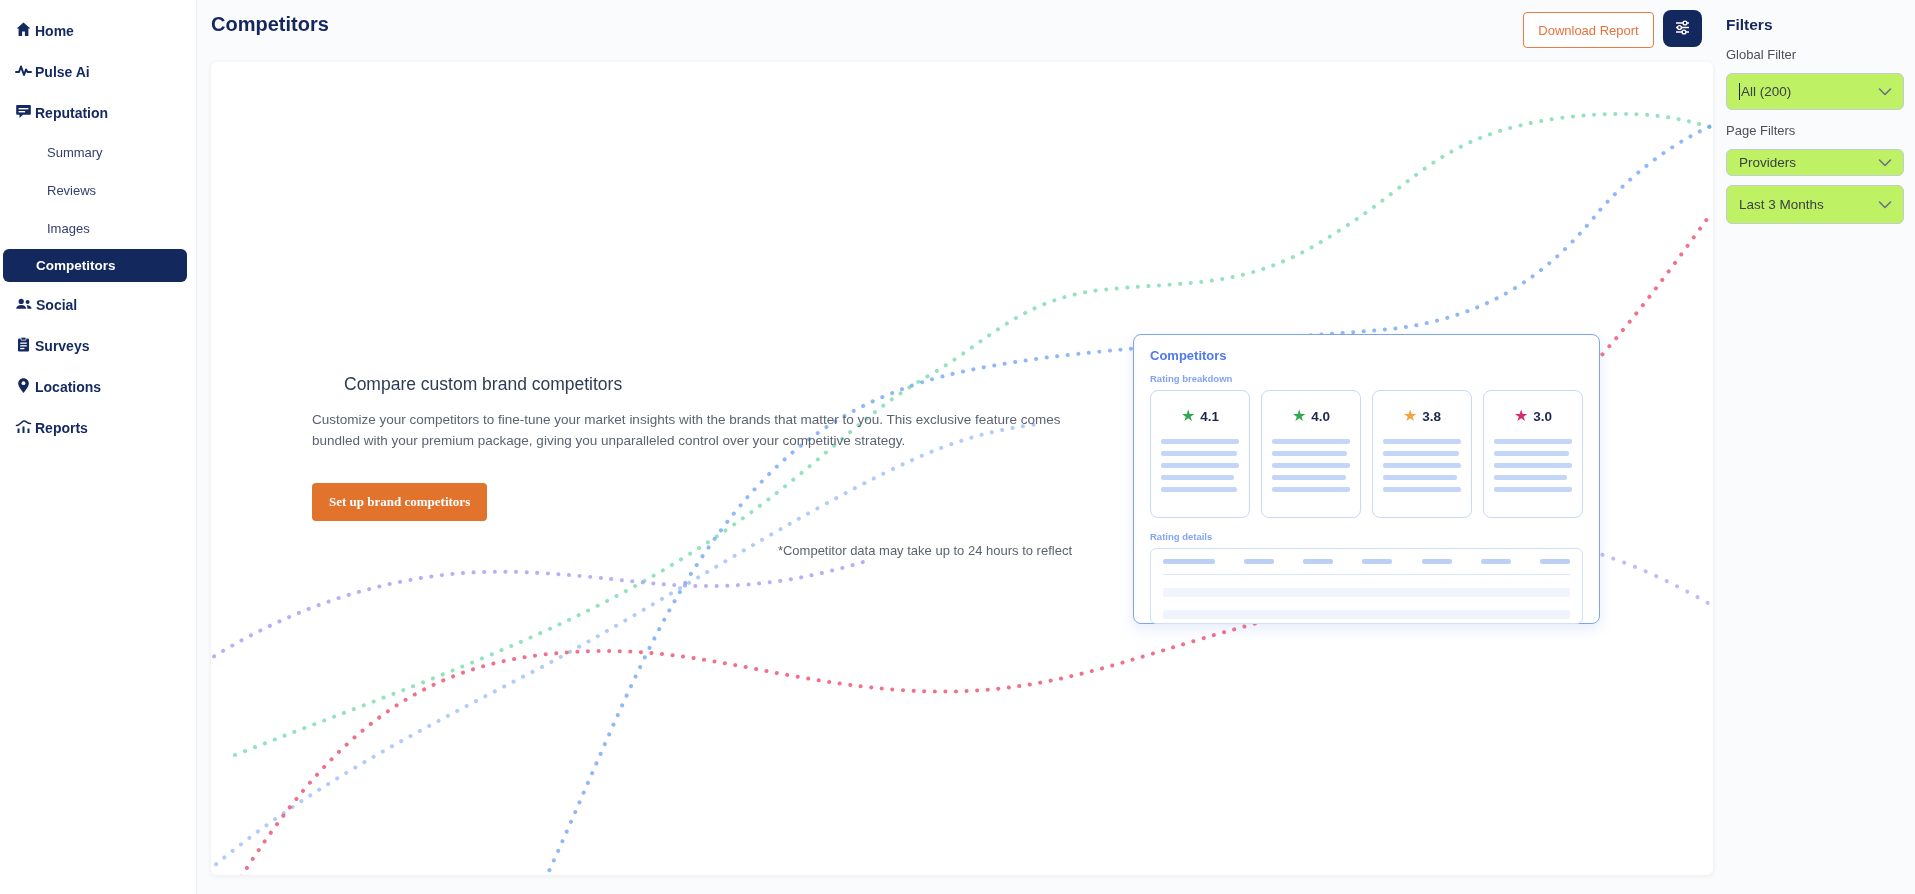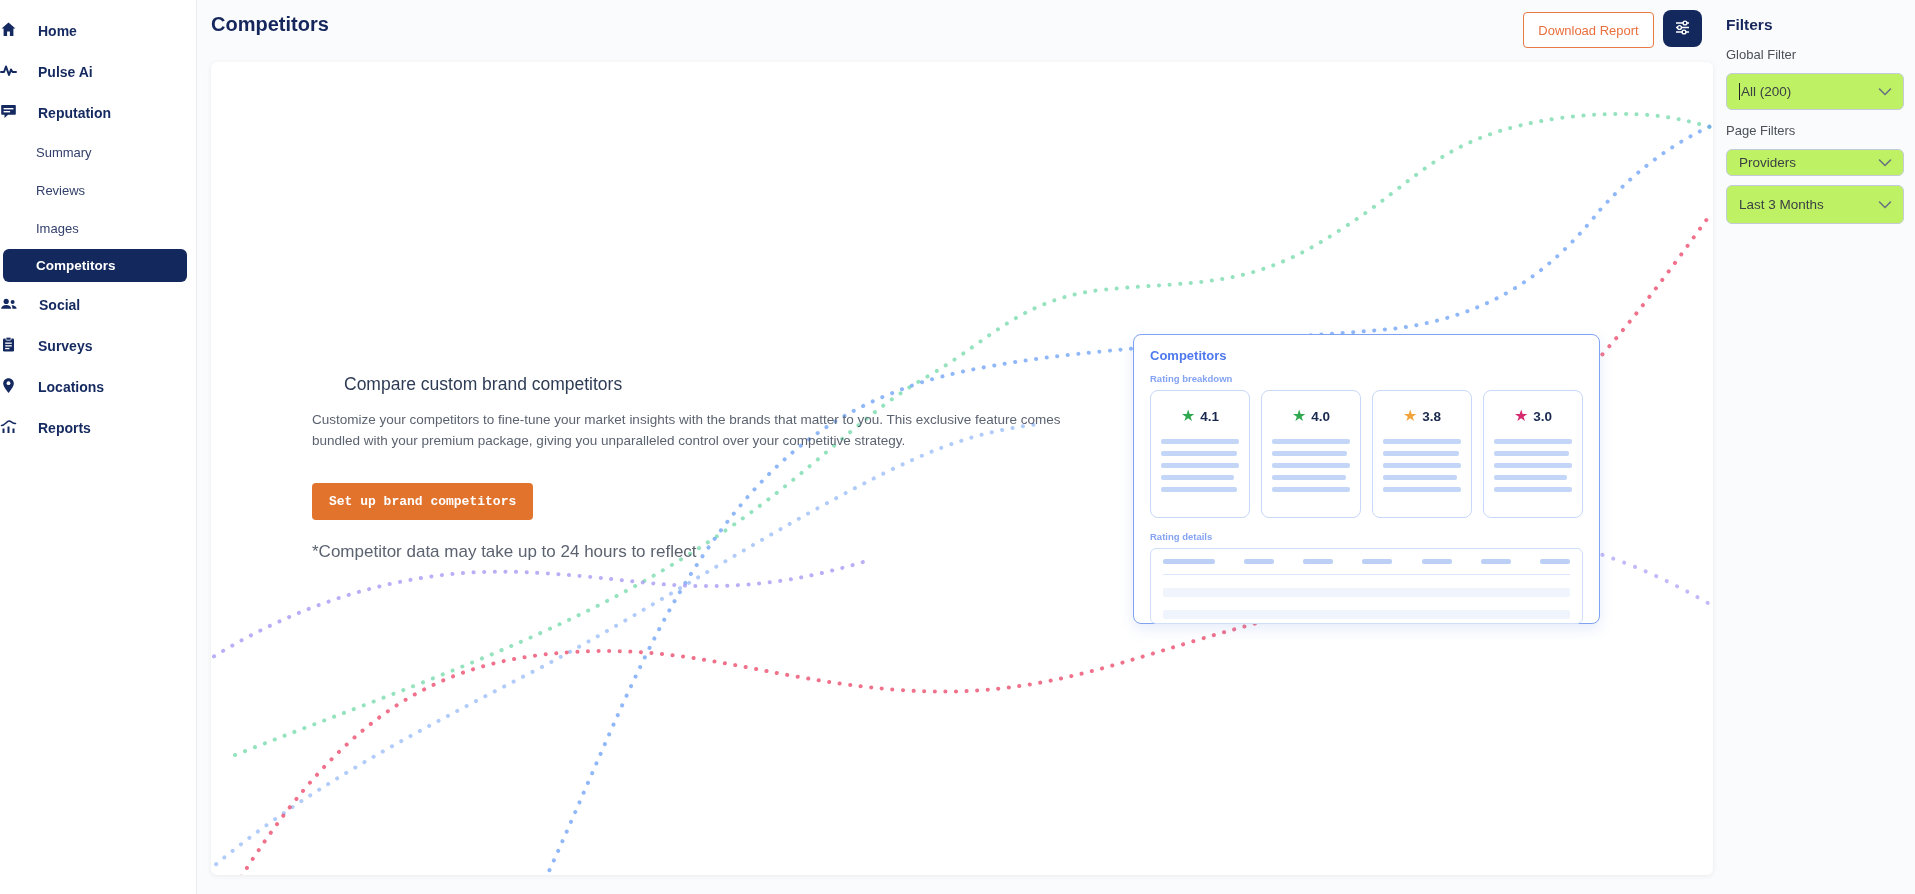--- a/index.html
+++ b/index.html
@@ -11,28 +11,28 @@
     color:#14295f;
   }
 
   
   .sidebar {
     position:absolute; left:0; top:0; width:197px; height:894px;
     background:#ffffff; border-right:1px solid #ececf0;
     padding-top:10px;
   }
   .nav-item {
-    display:flex; align-items:center; gap:21px;
-    height:41px; 
+    display:flex; align-items:center; gap:3px;
+    height:41px; padding-left:15px;
     font-size:14px; font-weight:bold; color:#14295f; cursor:pointer;
   }
   .nav-item svg { flex:0 0 auto; }
   .nav-sub {
     display:flex; align-items:center;
-    height:38px; padding-left:36px;
+    height:38px; padding-left:47px;
     font-size:13px; font-weight:400; color:#32406b; cursor:pointer;
   }
   .nav-sub.selected {
     background:#13295d; color:#ffffff; font-weight:bold;
     border-radius:6px; margin:2px 9px 2px 3px; height:33px; padding-left:33px;
     font-size:13.5px;
   }
 
   
   .page-title {
@@ -64,24 +64,24 @@
     position:absolute; left:101px; top:312px; width:760px;
   }
   .content-heading {
     font-size:17.5px; font-weight:500; color:#2e3c55; margin-bottom:14px;margin-left:32px;
   }
   .content-desc {
     font-size:13.5px; color:#5c6370; line-height:21px; margin-bottom:32px;
   }
   .cta-btn {
     background:#e1732d; color:#ffffff; border:none; border-radius:4px;
-    font-family:Liberation Mono, monospace; font-size:13px; font-weight:bold;
+    font-family:Liberation Serif, serif; font-size:13px; font-weight:bold;
     padding:11px 17px; cursor:pointer; margin-bottom:22px;
   }
-  .content-note { font-size:17px; color:#5c6370; }
+  .content-note { font-size:13px; color:#5c6370;text-align:right; }
 
   
   .preview-card {
     position:absolute; left:922px; top:272px; width:467px; height:290px;
     background:#ffffff; border:1.5px solid #7fa3f0; border-radius:8px;
     box-shadow:0 5px 14px rgba(110,150,230,0.18);
     padding:13px 16px;
   }
   .preview-title { color:#4f79ee; font-size:13px; font-weight:bold; }
   .preview-label { color:#84a3f3; font-size:9.5px; font-weight:bold; margin-top:10px; }

